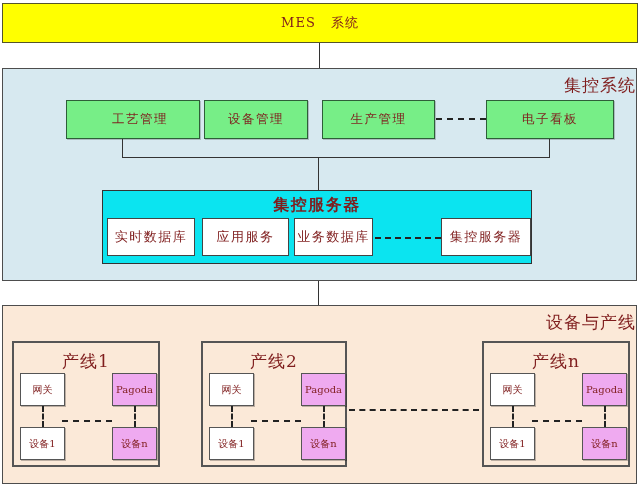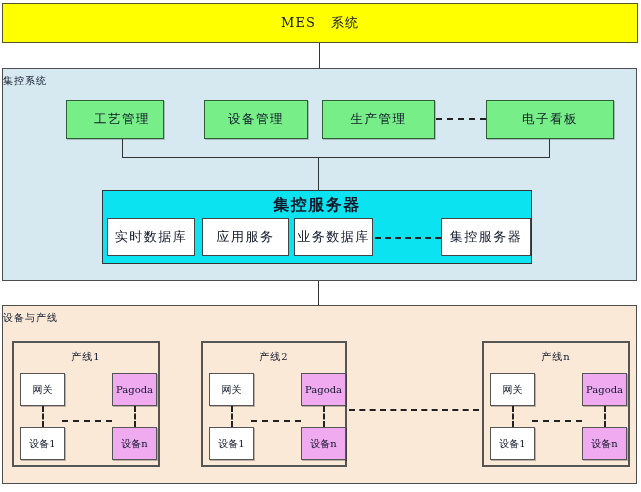--- a/index.html
+++ b/index.html
@@ -1,21 +1,21 @@
 <!DOCTYPE html>
 <html><head>
 <meta charset="utf-8">
 <style>
   html,body{margin:0;padding:0;background:#fff;}
   .page{
     position:relative;
     width:641px;height:492px;
     background:#ffffff;
     font-family:"DejaVu Serif","Liberation Serif",serif;
-    color:#0f172a;
+    color:#7f1d1d;
     overflow:hidden;
   }
   
   .abs{position:absolute;box-sizing:border-box;}
   .ctr{display:flex;align-items:center;justify-content:center;text-align:center;}
   .vline{width:0;border-left:1px solid #333;}
   .hline{height:0;border-top:1px solid #333;}
   .hdash{height:0;border-top:2px dashed #222;}
   .vdash{width:0;border-left:2px dashed #222;}
 
@@ -26,29 +26,29 @@
     font-size:13px;letter-spacing:1px;word-spacing:10px;
   }
 
   
   .control{
     left:2px;top:68px;width:635px;height:213px;
     background:#d7e9f0;border:1px solid #4d4d4d;
   }
   .section-title{
     position:absolute;left:0;right:0;top:5px;
-    text-align:left;font-size:10px;letter-spacing:1px;
+    text-align:right;font-size:17px;letter-spacing:1px;
   }
   .module{
     top:100px;height:39px;
     background:#77ee87;border:1px solid #2e5e38;
     font-size:12.5px;letter-spacing:1.5px;
     box-shadow:1px 1px 0 rgba(0,0,0,.2);
   }
-  .m0{left:66px;width:98px;padding-left:14px;}
+  .m0{left:66px;width:134px;padding-left:14px;}
   .m1{left:204px;width:104px;}
   .m2{left:322px;width:113px;}
   .m3{left:486px;width:128px;}
 
   
   .server{
     left:102px;top:190px;width:430px;height:74px;
     background:#0be4f0;border:1px solid #333;
   }
   .server-title{
@@ -72,21 +72,21 @@
   }
   .prodline{
     top:341px;height:126px;
     border:2px solid #555;background:transparent;
   }
   .l1{left:12px;width:148px;}
   .l2{left:201px;width:146px;}
   .ln{left:482px;width:148px;}
   .prodline-title{
     position:absolute;left:0;right:0;top:7px;
-    text-align:center;font-size:10px;letter-spacing:1px;
+    text-align:center;font-size:17px;letter-spacing:1px;
   }
   .node{
     position:absolute;box-sizing:border-box;
     width:45px;height:33px;
     background:#ffffff;border:1px solid #555;
     box-shadow:1px 1px 0 rgba(0,0,0,.25);
     font-size:10px;
   }
   .pink{background:#efaaf0;}
   .node.tl{left:6px;top:30px;}

